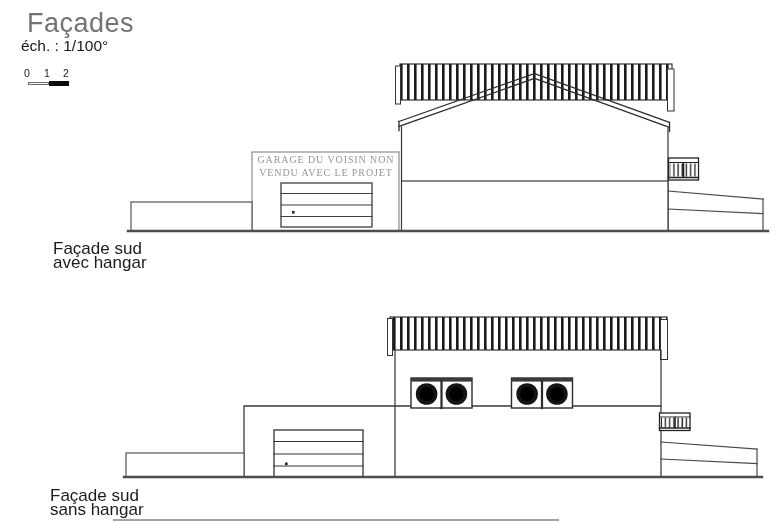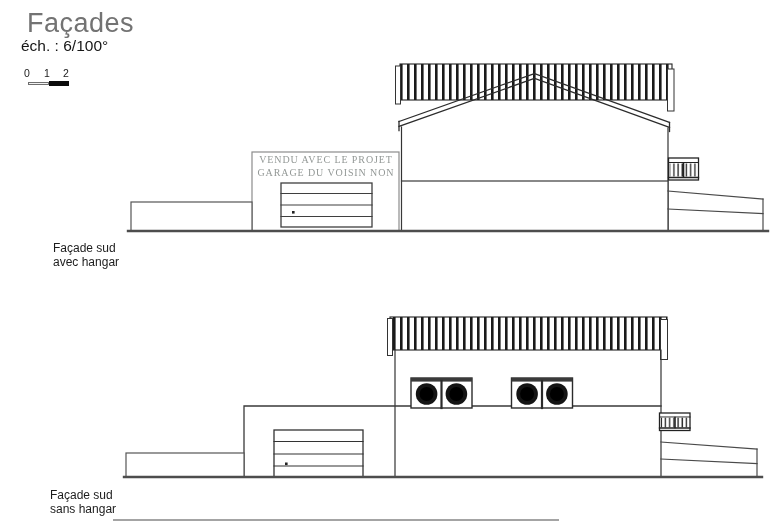--- a/index.html
+++ b/index.html
@@ -30,39 +30,39 @@
   }
   #scale-seg-b {
     left: 49px; top: 81px; width: 20px; height: 5px;
     background: #0c0c0c;
   }
 
   #drawing-svg { left: 0; top: 0; }
 
   .facade-label {
     position: absolute;
-    font-size: 12px; line-height: 13.5px; color: #1c1c1c;
+    font-size: 17px; line-height: 13.5px; color: #1c1c1c;
   }
   #label-top { left: 53px; top: 242px; }
   #label-bottom { left: 50px; top: 489px; }
 
   #garage-annotation {
     left: 253px; top: 154px; width: 146px;
     text-align: center;
     font-family: "Liberation Serif", serif;
     font-size: 10px; line-height: 12.5px;
     letter-spacing: 0.9px;
     color: #939896;
   }
 </style>
 </head>
 <body>
 
 <div class="abs" id="page-title">Façades</div>
-<div class="abs" id="scale-label">éch. : 6/100°</div>
+<div class="abs" id="scale-label">éch. : 1/100°</div>
 
 <div>
   <span class="scale-tick" id="scale-tick-0">0</span>
   <span class="scale-tick" id="scale-tick-1">1</span>
   <span class="scale-tick" id="scale-tick-2">2</span>
   <div class="abs" id="scale-seg-a"></div>
   <div class="abs" id="scale-seg-b"></div>
 </div>
 
 <svg class="abs" id="drawing-svg" width="782" height="522" viewBox="0 0 782 522" xmlns="http://www.w3.org/2000/svg">
@@ -189,22 +189,22 @@
       <line x1="757" y1="449" x2="757" y2="475.5"></line>
     </g>
 
     <line x1="124" y1="477" x2="762" y2="477" stroke="#4d4d4d" stroke-width="2.4"></line>
   </g>
 
   <line x1="113" y1="520" x2="559" y2="520" stroke="#868686" stroke-width="1.6"></line>
 </svg>
 
 <div class="abs" id="garage-annotation">
+  <div>GARAGE DU VOISIN NON</div>
   <div>VENDU AVEC LE PROJET</div>
-  <div>GARAGE DU VOISIN NON</div>
 </div>
 
 <div class="facade-label" id="label-top">
   <div>Façade sud</div>
   <div>avec hangar</div>
 </div>
 <div class="facade-label" id="label-bottom">
   <div>Façade sud</div>
   <div>sans hangar</div>
 </div>

